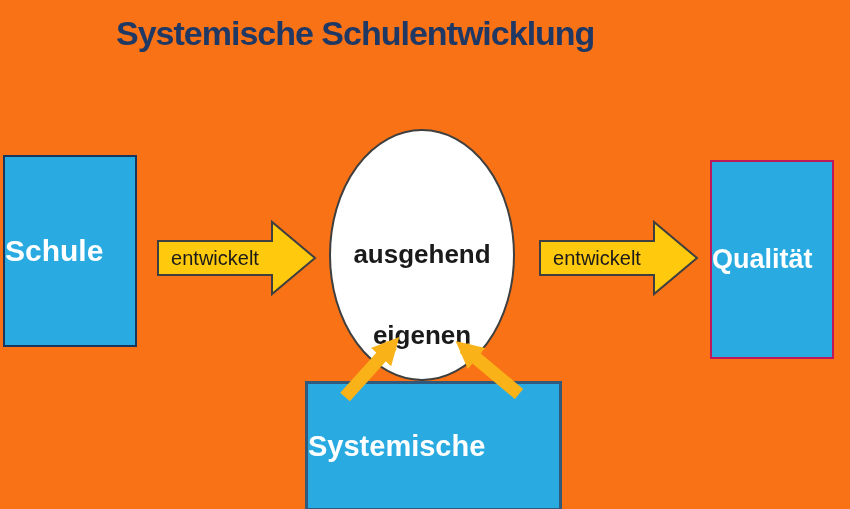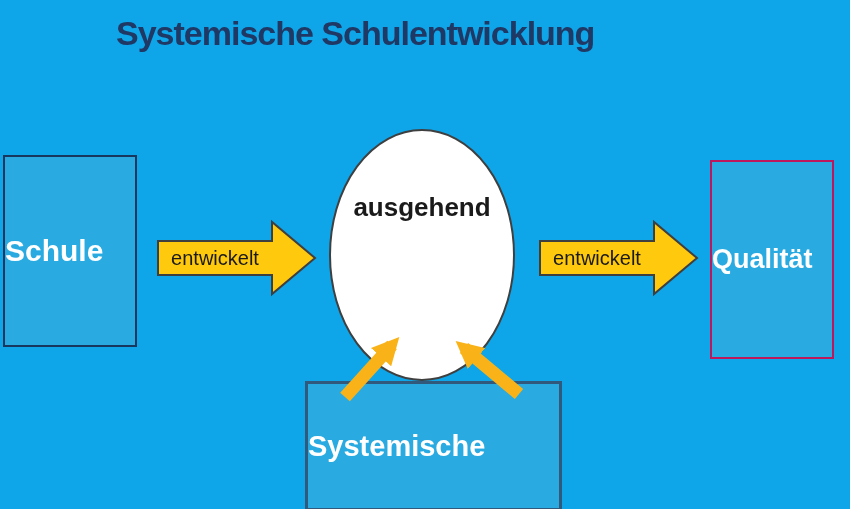--- a/index.html
+++ b/index.html
@@ -5,21 +5,21 @@
   html, body {
     margin: 0;
     padding: 0;
     background: #ffffff;
     font-family: "Liberation Sans", sans-serif;
   }
   .canvas {
     position: relative;
     width: 850px;
     height: 509px;
-    background: #0ea5e9;
+    background: #f97316;
     overflow: hidden;
   }
   .layer {
     position: absolute;
     left: 0;
     top: 0;
   }
   .layer-shapes { z-index: 1; }
   .layer-top { z-index: 3; pointer-events: none; }
   .title {
@@ -82,21 +82,21 @@
     z-index: 2;
     left: 330px;
     top: 190px;
     width: 184px;
     text-align: center;
     font-size: 26px;
     font-weight: bold;
     line-height: 34px;
     color: #1a1a1a;
   }
-  .ellipse-text span { display: block; }
+  .ellipse-text span { display: block; margin-top: 47px; }
 </style>
 </head>
 <body>
 
 <div class="canvas">
 
   <svg class="layer layer-shapes" width="850" height="509" viewBox="0 0 850 509">
     <polygon points="158,241 272,241 272,222 315,258 272,294 272,275 158,275" fill="#FFC90E" stroke="#3F3F3F" stroke-width="2" stroke-linejoin="miter"></polygon>
     <polygon points="540,241 654,241 654,222 697,258 654,294 654,275 540,275" fill="#FFC90E" stroke="#3F3F3F" stroke-width="2" stroke-linejoin="miter"></polygon>
     <ellipse cx="422" cy="255" rx="92" ry="125" fill="#FFFFFF" stroke="#3F3F3F" stroke-width="2"></ellipse>
@@ -114,20 +114,21 @@
 
   <div class="box box-evaluation">
     <span>Systemische</span>
   </div>
 
   <div class="arrow-label arrow-label-left">entwickelt</div>
   <div class="arrow-label arrow-label-right">entwickelt</div>
 
   <div class="ellipse-text">
     <span>ausgehend</span>
+    <span>eigenen</span>
   </div>
 
   <svg class="layer layer-top" width="850" height="509" viewBox="0 0 850 509">
     <defs>
       <marker id="ah" viewBox="0 0 10 10" refX="6" refY="5" markerWidth="2.1" markerHeight="2.1" orient="auto-start-reverse">
         <path d="M0,0 L10,5 L0,10 z" fill="#F9B318"></path>
       </marker>
     </defs>
     <line x1="345" y1="397" x2="392" y2="345" stroke="#F9B318" stroke-width="13" marker-end="url(#ah)"></line>
     <line x1="519" y1="394" x2="464" y2="348" stroke="#F9B318" stroke-width="13" marker-end="url(#ah)"></line>

